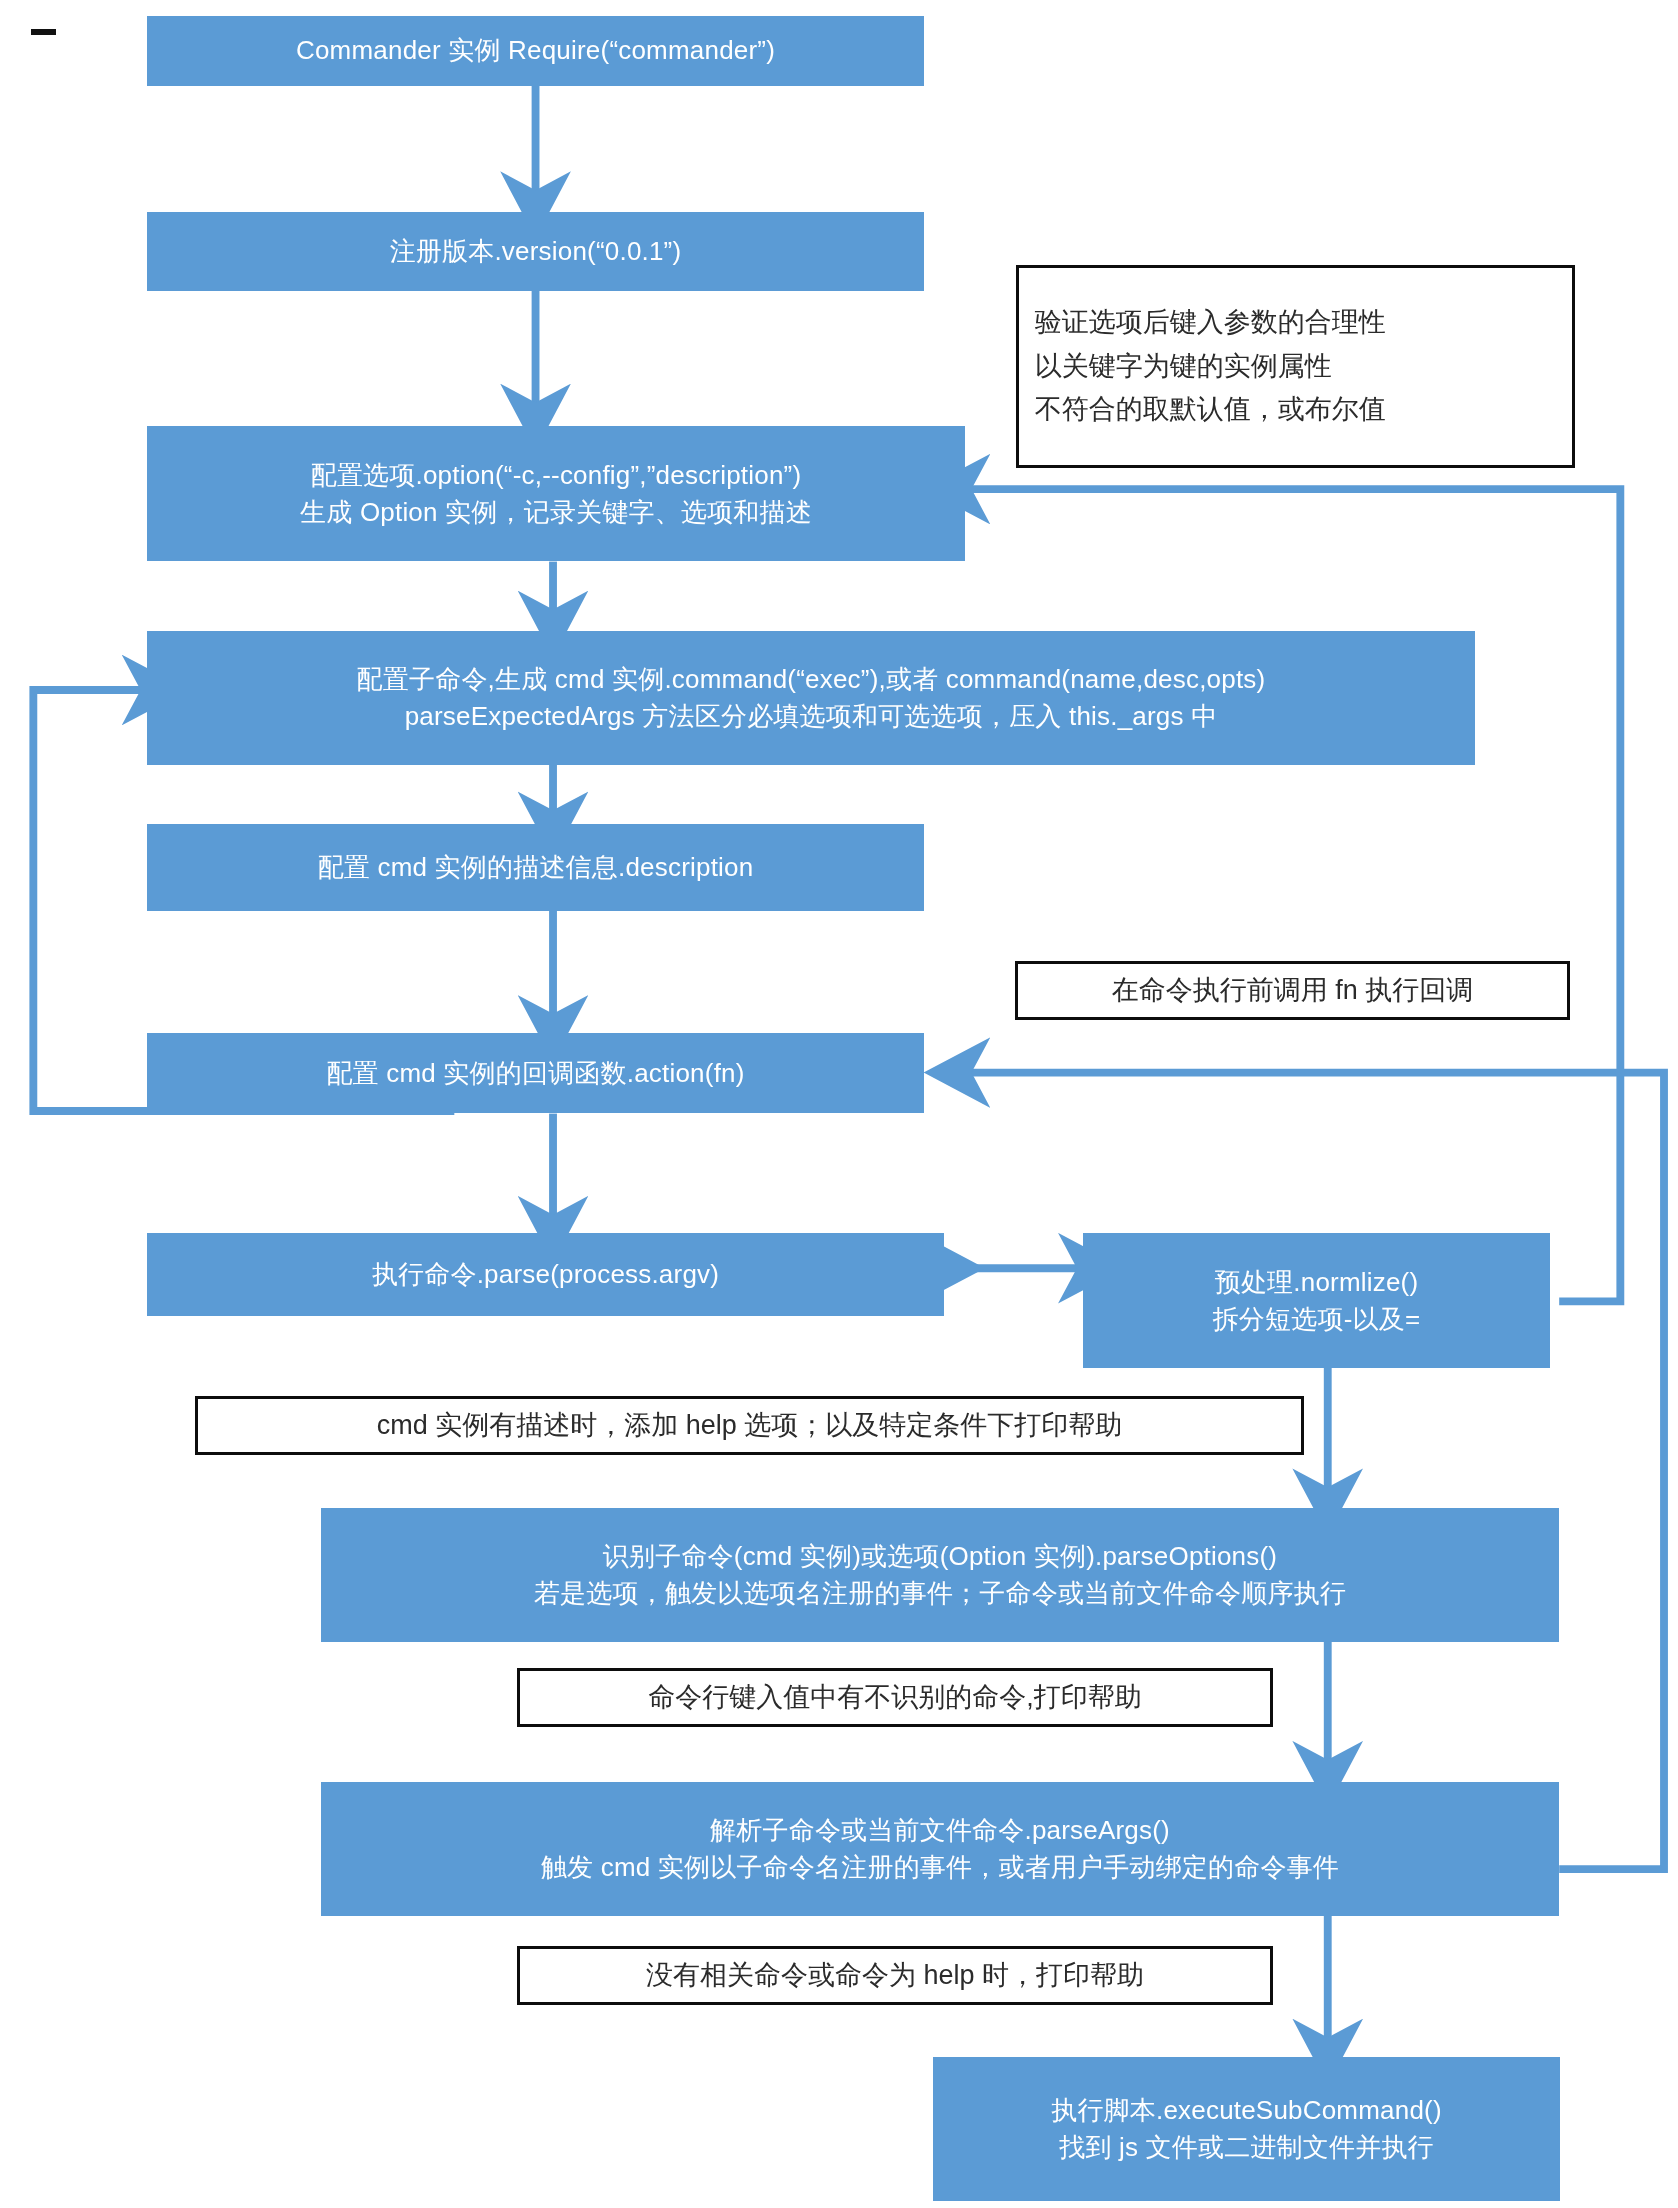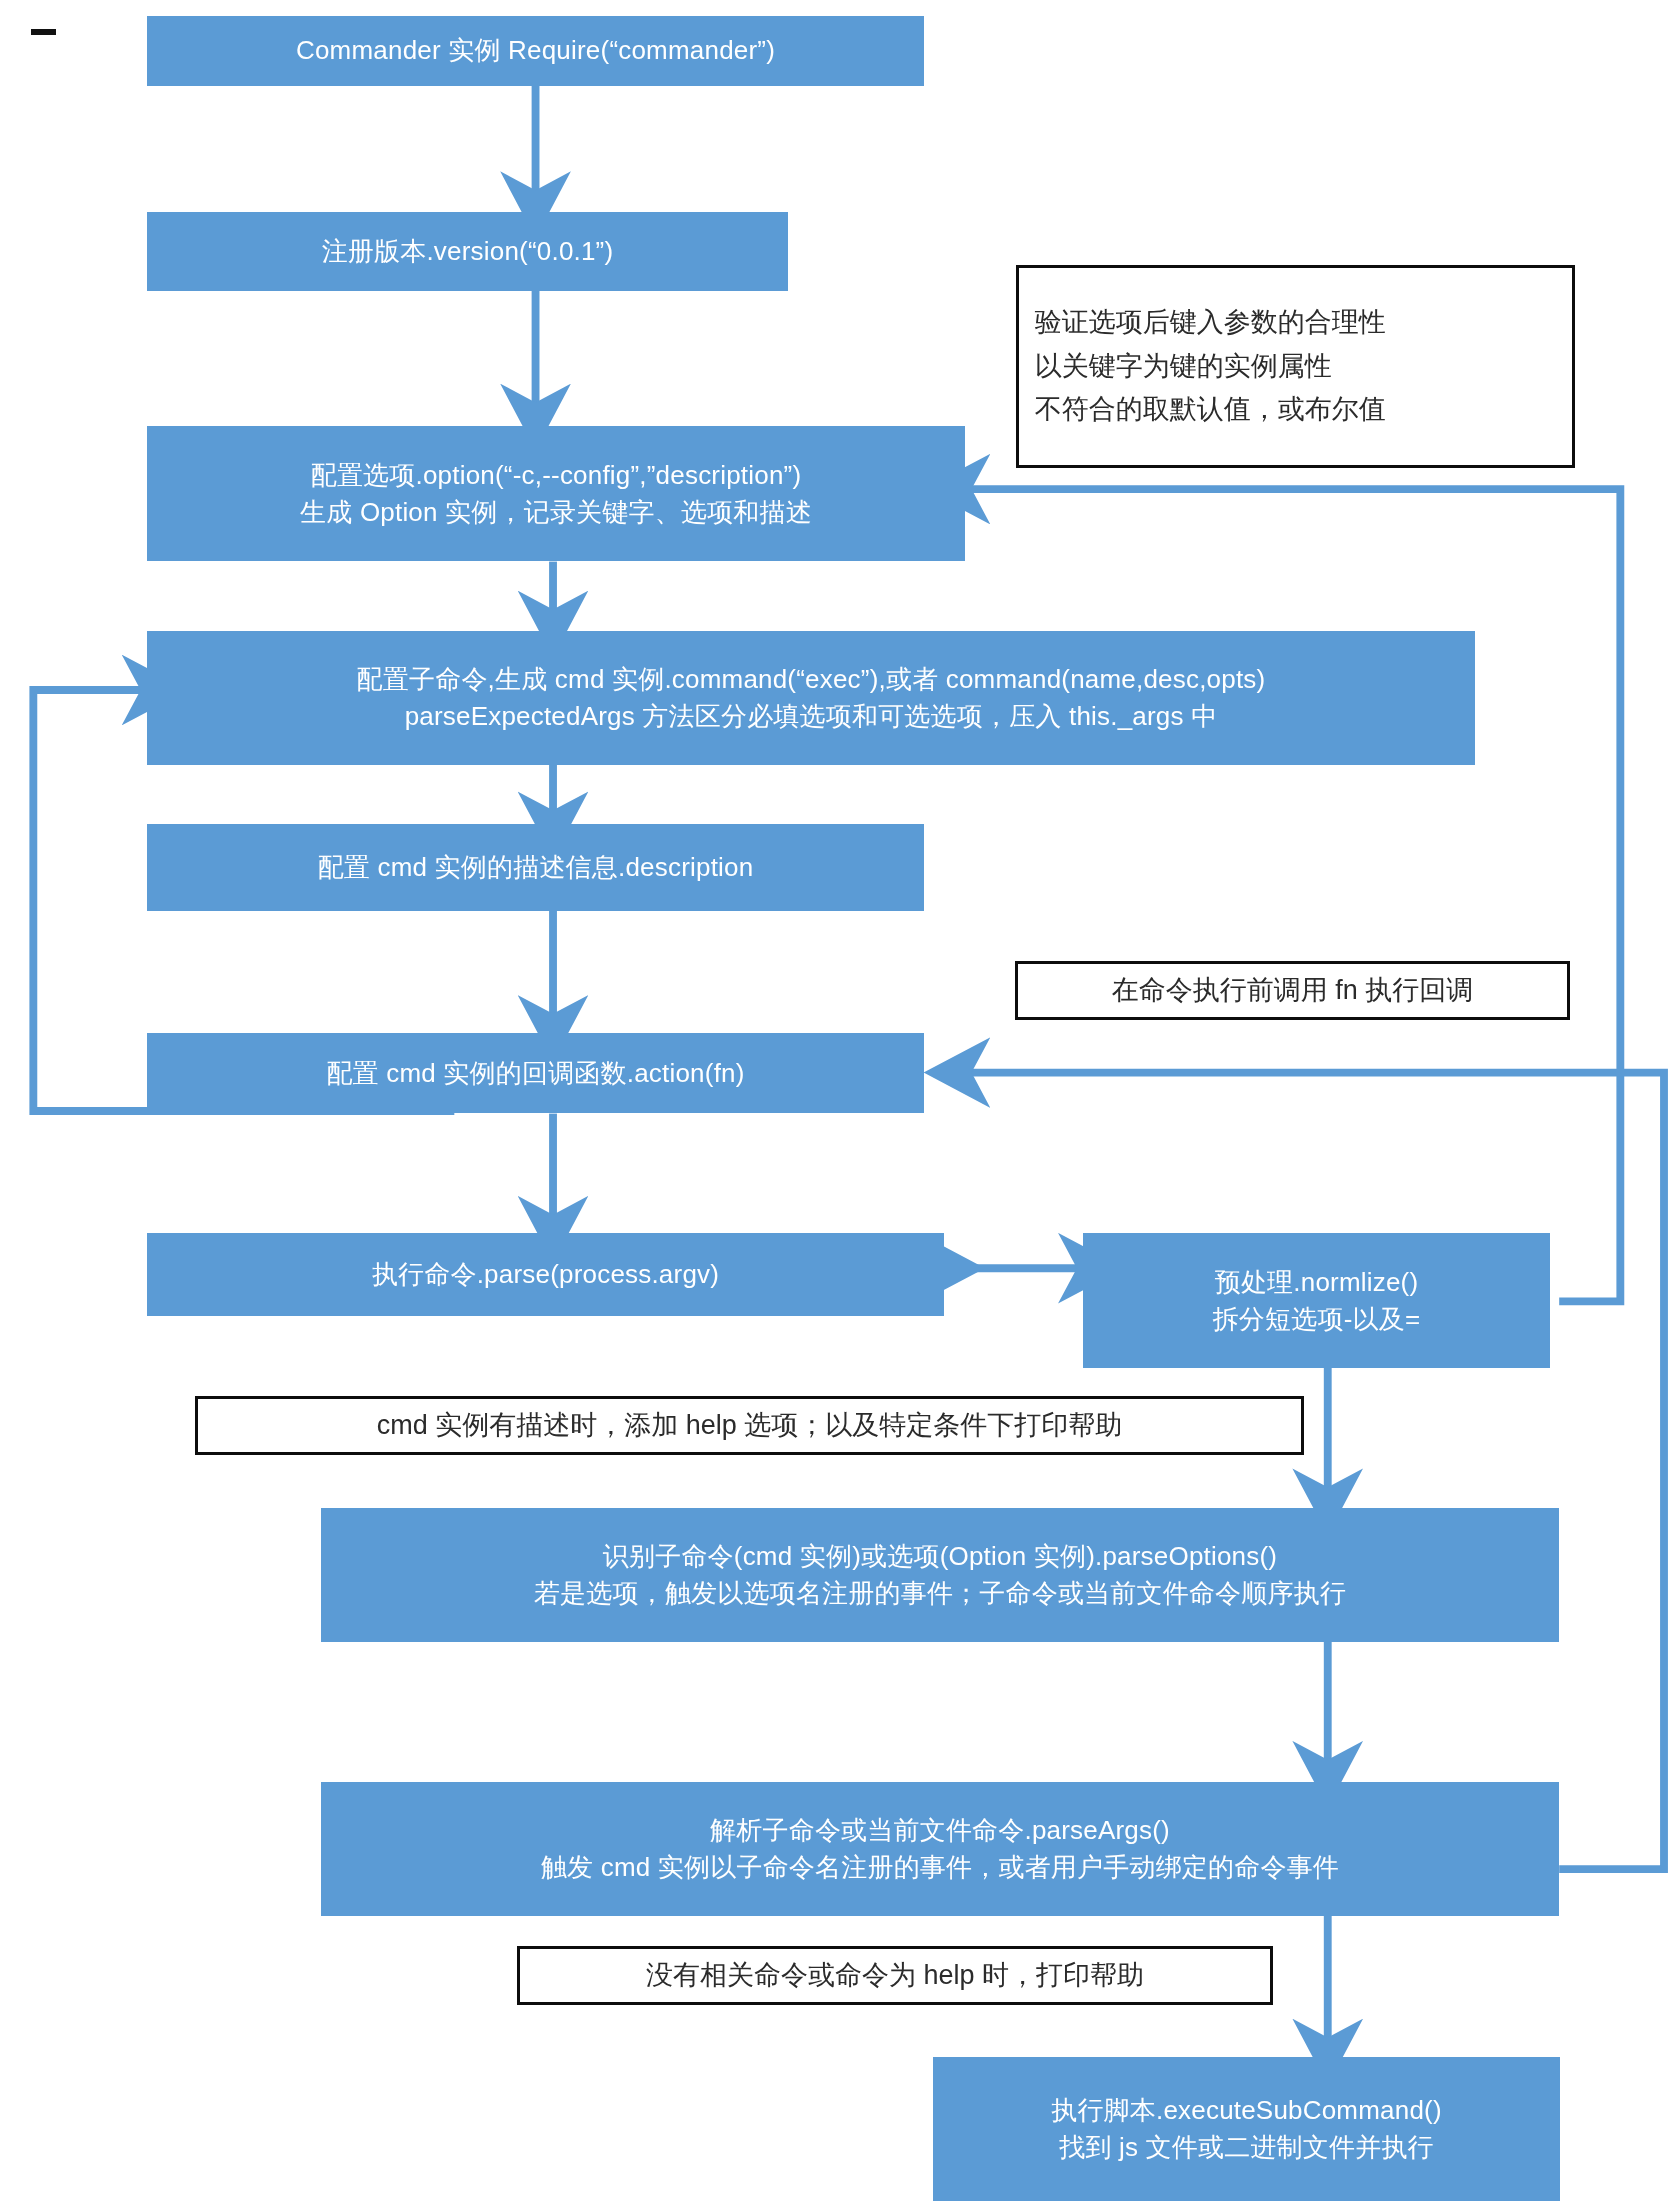--- a/index.html
+++ b/index.html
@@ -109,21 +109,21 @@
       <path d="M1785,2140 L1905,2140 L1905,1228 L1105,1228" marker-end="url(#ah)"></path>
 
       <path d="M520,1272 L38,1272 L38,790 L168,790" marker-end="url(#ah)"></path>
     </g>
   </svg>
 
   <div class="node" style="left:147px; top:15.7px; width:777px; height:70px;">
     <span class="line">Commander 实例 Require(“commander”)</span>
   </div>
 
-  <div class="node" style="left:147px; top:212px; width:641px; height:79px;">
+  <div class="node" style="left:147px; top:212px; width:777px; height:79px;">
     <span class="line">注册版本.version(“0.0.1”)</span>
   </div>
 
   <div class="node" style="left:147px; top:426px; width:818px; height:135px;">
     <span class="line">配置选项.option(“-c,--config”,”description”)</span>
     <span class="line">生成 Option 实例，记录关键字、选项和描述</span>
   </div>
 
   <div class="node" style="left:147px; top:631px; width:1328px; height:134px;">
     <span class="line">配置子命令,生成 cmd 实例.command(“exec”),或者 command(name,desc,opts)</span>
@@ -169,19 +169,22 @@
   </div>
 
   <div class="note center" style="left:1003px; top:961px; width:555px; height:59px;">
     <span class="line">在命令执行前调用 fn 执行回调</span>
   </div>
 
   <div class="note center" style="left:183px; top:1396px; width:1109px; height:59px;">
     <span class="line">cmd 实例有描述时，添加 help 选项；以及特定条件下打印帮助</span>
   </div>
 
+  <div class="note center" style="left:505px; top:1668px; width:756px; height:59px;">
+    <span class="line">命令行键入值中有不识别的命令,打印帮助</span>
+  </div>
 
   <div class="note center" style="left:505px; top:1946px; width:756px; height:59px;">
     <span class="line">没有相关命令或命令为 help 时，打印帮助</span>
   </div>
 
 </div>
 
 
 </body></html>

